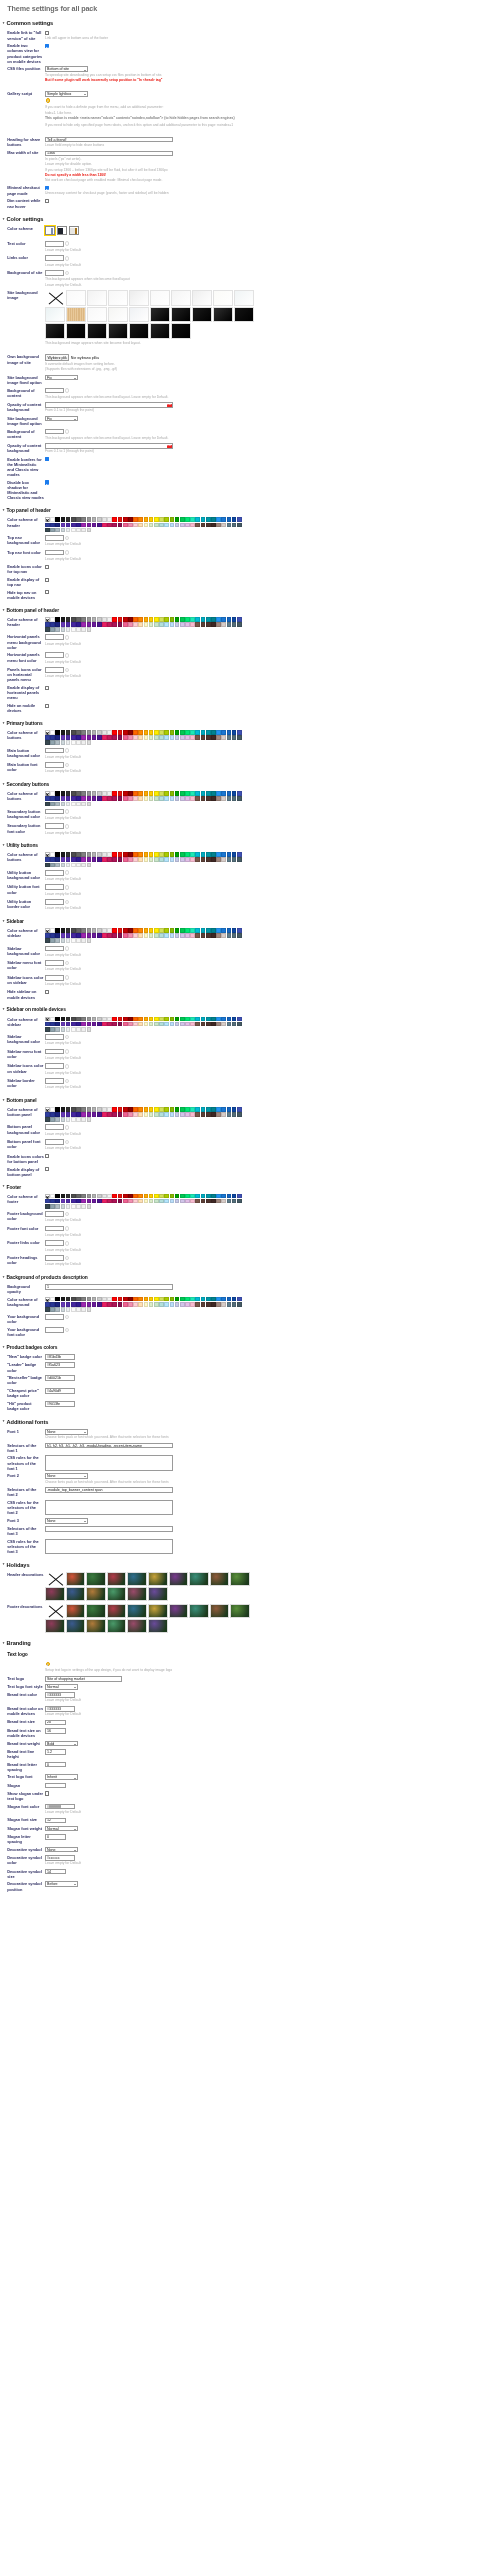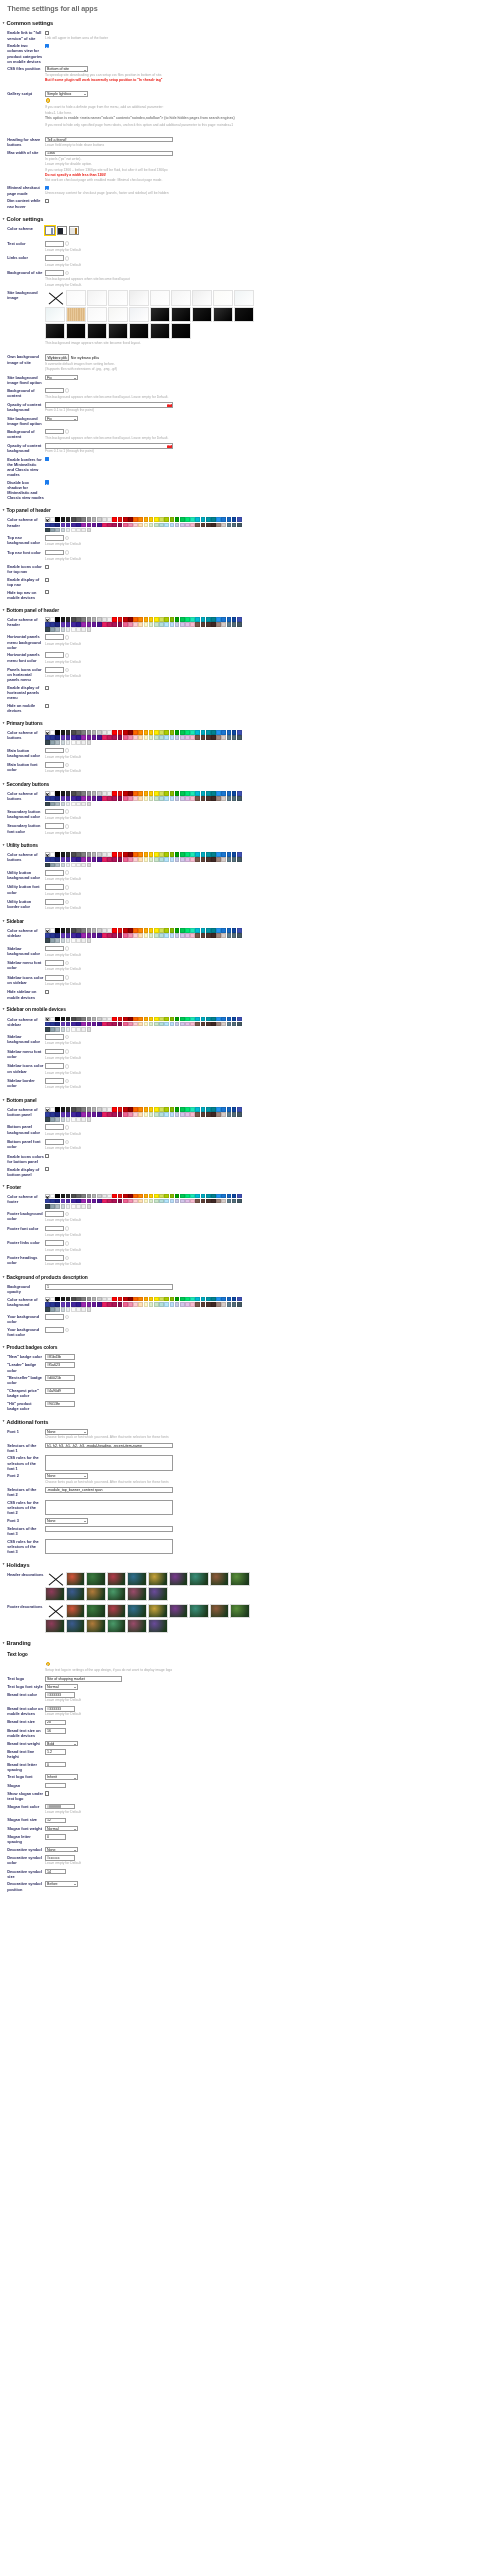--- a/index.html
+++ b/index.html
@@ -293,21 +293,21 @@
     width:1px;height:1.5px;background:#bfbfbf;
   }
   .spacer-sm { height: 3.1px; }
   .spacer-md { height: 6.2px; }
 </style>
 </head>
 <body>
 
 <div class="page">
 
-  <h1 class="page-title">Theme settings for all apps</h1>
+  <h1 class="page-title">Theme settings for all pack</h1>
 
   <div class="section-head">
     <span class="caret">▼</span>
     <span>Common settings</span>
   </div>
 
   <div class="row">
     <div class="lbl">Enable link to "full version" of site</div>
     <div class="ctl">
       <input type="checkbox" style="">

